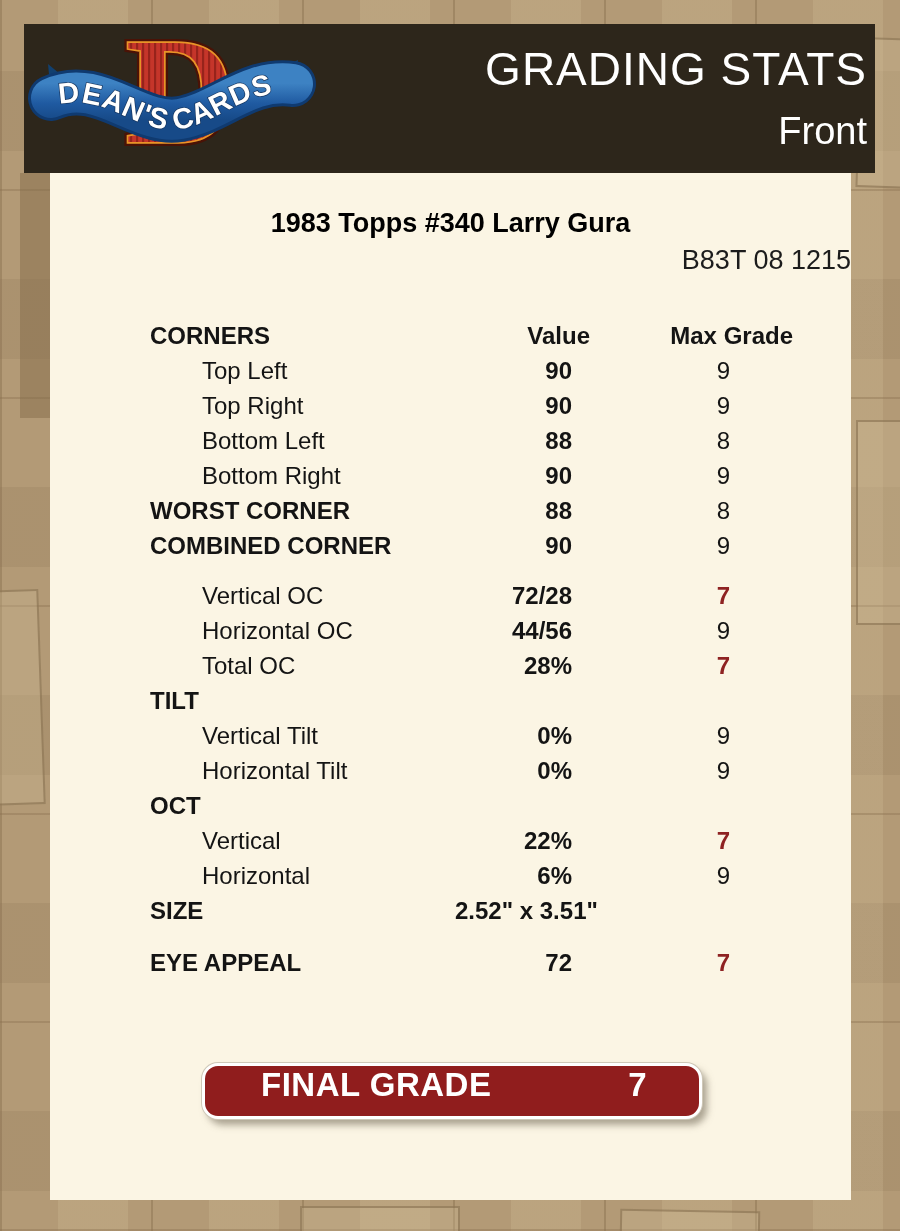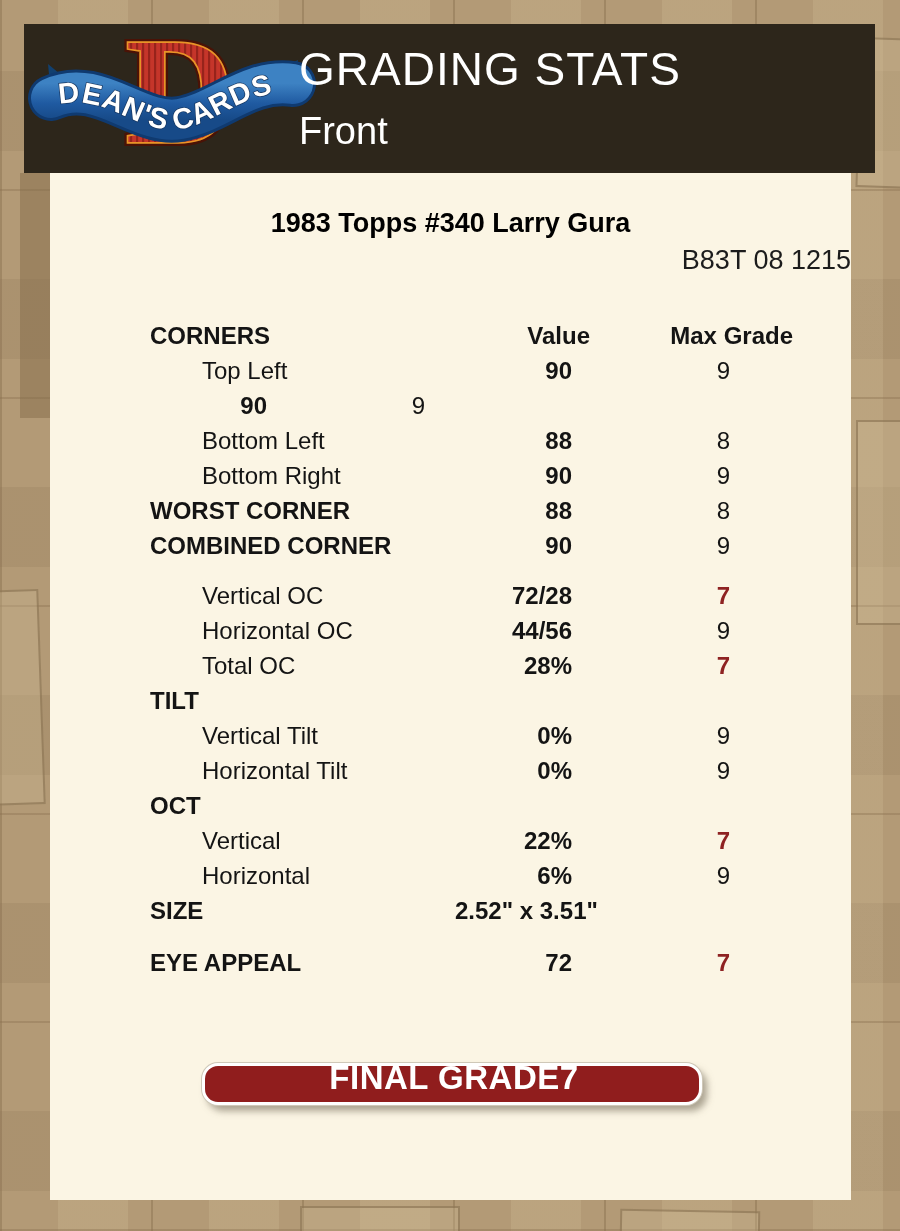--- a/index.html
+++ b/index.html
@@ -29,21 +29,21 @@
   #bg5 { left:300px; top:1206px;width:160px; height:40px;  }
   #bg6 { left:620px; top:1210px;width:140px; height:30px;  transform:rotate(1deg); }
 
   .header {
     position:absolute; left:24px; top:24px; width:851px; height:149px;
     background: var(--header-bg, #2d261b); z-index:2;
   }
   .logo { position:absolute; left:22px; top:-8px; width:252px; height:146px; overflow:visible; }
   .htitles {
     position:absolute; left:275px; right:8px; top:0; height:100%;
-    display:flex; flex-direction:column; align-items:flex-start; justify-content:center;
+    display:flex; flex-direction:column; align-items:flex-end; justify-content:center;
     gap:19px; color:#ffffff;
   }
   .htitle { font-size:46px; letter-spacing:1px; line-height:1.05; }
   .hsub   { font-size:38px; line-height:1.05; }
 
   .panel {
     position:absolute; left:50px; top:173px; width:801px; height:1027px;
     background: var(--panel-bg, #fbf5e4); z-index:1;
   }
   .card-title {
@@ -60,25 +60,25 @@
   .cl.ind { padding-left:52px; }
   .cv { width:117px; text-align:right; white-space:nowrap;font-weight:bold; }
   .cm { width:158px; text-align:right; white-space:nowrap; }
   .cv.hdr { position:relative; left:18px; }
   .cm.hdr { position:relative; left:63px; }
   .b { font-weight:bold; }
   .red { color: var(--grade-red, #8e2222); }
   .tspacer { width:100%; }
 
   .final {
-    position:absolute; left:152px; top:890px; width:500px; height:42px;
+    position:absolute; left:152px; top:890px; width:500px; height:56px;
     background: var(--button-bg, #901d1d);
     border:3px solid #ffffff; border-radius:16px;
     box-shadow: 0 0 0 1px #cfc8b8, 5px 6px 7px rgba(106,96,78,.55);
-    display:flex; align-items:center; justify-content:center;
+    display:flex; align-items:center; justify-content:space-between;
     padding:0 52px 12px 56px;
     color: var(--button-text, #ffffff);
     font-size:33px; font-weight:bold; letter-spacing:.5px;
     z-index:2;
   }
 </style>
 </head>
 <body>
 
 <div class="stage">
@@ -134,20 +134,21 @@
           <div class="cl b">CORNERS</div>
           <div class="cv b hdr">Value</div>
           <div class="cm b hdr">Max Grade</div>
         </div>
         <div class="trow">
           <div class="cl ind">Top Left</div>
           <div class="cv">90</div>
           <div class="cm">9</div>
         </div>
         <div class="trow">
+          <div class="cl ind">Top Right</div>
           <div class="cv">90</div>
           <div class="cm">9</div>
         </div>
         <div class="trow">
           <div class="cl ind">Bottom Left</div>
           <div class="cv">88</div>
           <div class="cm">8</div>
         </div>
         <div class="trow">
           <div class="cl ind">Bottom Right</div>

